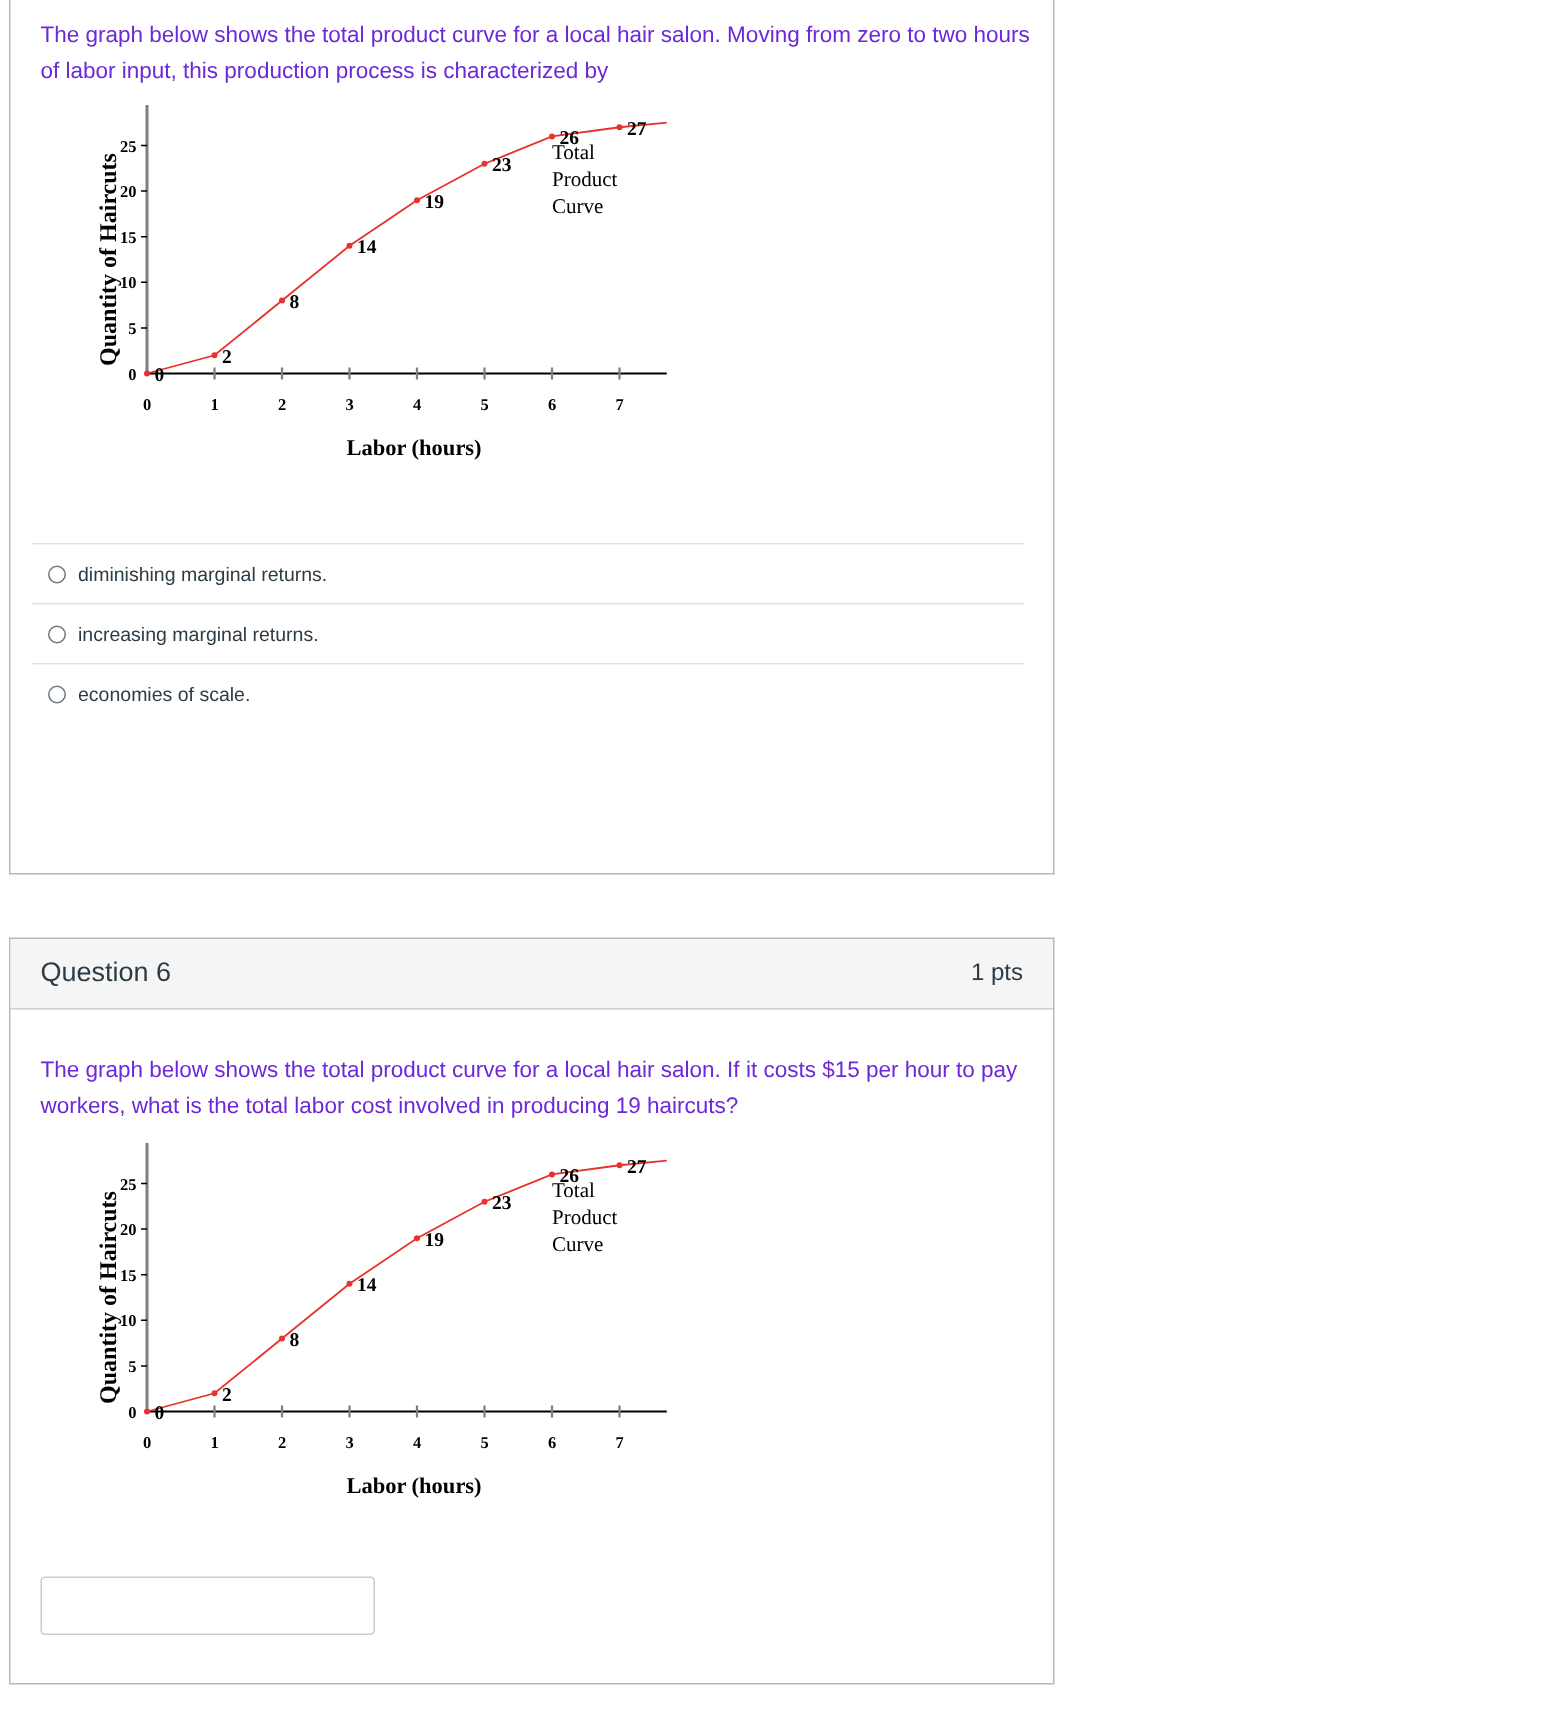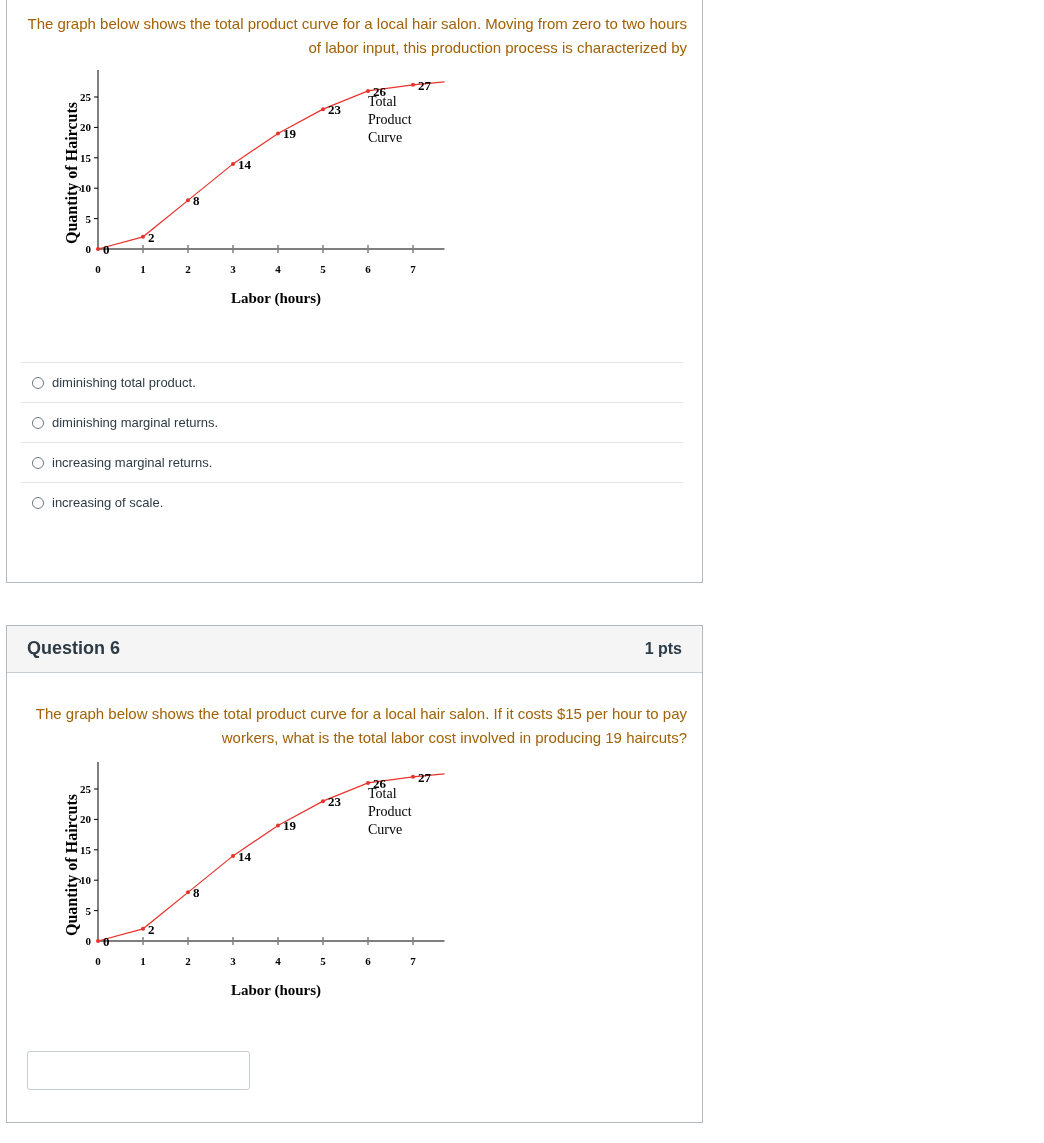--- a/index.html
+++ b/index.html
@@ -2,23 +2,23 @@
 <html><head>
 <meta charset="utf-8">
 <style>
   html, body { margin: 0; padding: 0; background: #ffffff; }
   body { width: 1044px; height: 1143px; position: relative; overflow: hidden;
          font-family: "Liberation Sans", sans-serif; color: #2d3b45; }
   .qbox { position: absolute; left: 6px; width: 697px; border: 1px solid #b4b9bd; background: #fff; box-sizing: border-box; }
   #q5 { top: -2px; height: 585px; border-top: none; }
   #q6 { top: 625px; height: 498px; }
   .qheader { height: 46px; background: #f5f5f5; border-bottom: 1px solid #c7cdd1; position: relative; }
-  .qtitle { position: absolute; left: 20px; top: 12px; font-size: 18px; font-weight: bold; color: #2d3b45; }
-  .qpts { position: absolute; right: 20px; top: 14px; font-size: 16px; font-weight: bold; color: #2d3b45; margin-left: 43px; }
-  .qtext { position: absolute; left: 20px; width: 660px; font-size: 15px; line-height: 24px; color: #a16207; text-align: right; }
+  .qtitle { position: absolute; left: 20px; top: 12px; font-size: 18px; font-weight: normal; color: #2d3b45; }
+  .qpts { position: absolute; right: 20px; top: 14px; font-size: 16px; font-weight: normal; color: #2d3b45; margin-left: 43px; }
+  .qtext { position: absolute; left: 20px; width: 660px; font-size: 15px; line-height: 24px; color: #6d28d9; }
   .chart { position: absolute; left: 48px; }
   .answers { position: absolute; left: 14px; width: 662px; }
   .answer { height: 40px; border-top: 1px solid #e0e3e5; display: flex; align-items: center; padding-left: 11px; box-sizing: border-box; cursor: pointer; }
   .radio { width: 12px; height: 12px; border: 1px solid #6b7780; border-radius: 50%; box-sizing: border-box; margin-right: 8px; background: #fff; }
   .answer-label { font-size: 13px; color: #2d3b45; }
   .answer-input { position: absolute; left: 20px; top: 425px; width: 223px; height: 39px; border: 1px solid #c7cdd1; border-radius: 3px; box-sizing: border-box; background: #fff; }
   svg text { font-family: "Liberation Serif", serif; }
 </style>
 </head>
 <body>
@@ -73,33 +73,29 @@
       <text x="318" y="27.919999999999987" font-size="13" font-weight="bold" fill="#000">26</text>
       <circle cx="358" cy="16.840000000000003" r="2" fill="#e8322b"></circle>
       <text x="363" y="21.840000000000003" font-size="13" font-weight="bold" fill="#000">27</text>
       <text x="313" y="38.120000000000005" font-size="14" fill="#000">Total</text>
       <text x="313" y="56.120000000000005" font-size="14" fill="#000">Product</text>
       <text x="313" y="74.12" font-size="14" fill="#000">Curve</text>
     </svg>
   <div class="answers" style="top: 364px;">
     <div class="answer">
       <span class="radio"></span>
-      <span class="answer-label">diminishing total product.</span>
-    </div>
-    <div class="answer">
-      <span class="radio"></span>
       <span class="answer-label">diminishing marginal returns.</span>
     </div>
     <div class="answer">
       <span class="radio"></span>
       <span class="answer-label">increasing marginal returns.</span>
     </div>
     <div class="answer">
       <span class="radio"></span>
-      <span class="answer-label">increasing of scale.</span>
+      <span class="answer-label">economies of scale.</span>
     </div>
   </div>
 </div>
 
 <div class="qbox" id="q6">
   <div class="qheader">
     <span class="qtitle">Question 6</span>
     <span class="qpts">1 pts</span>
   </div>
   <div class="qtext" style="top: 76px;">The graph below shows the total product curve for a local hair salon. If it costs $15 per hour to pay workers, what is the total labor cost involved in producing 19 haircuts?</div>

